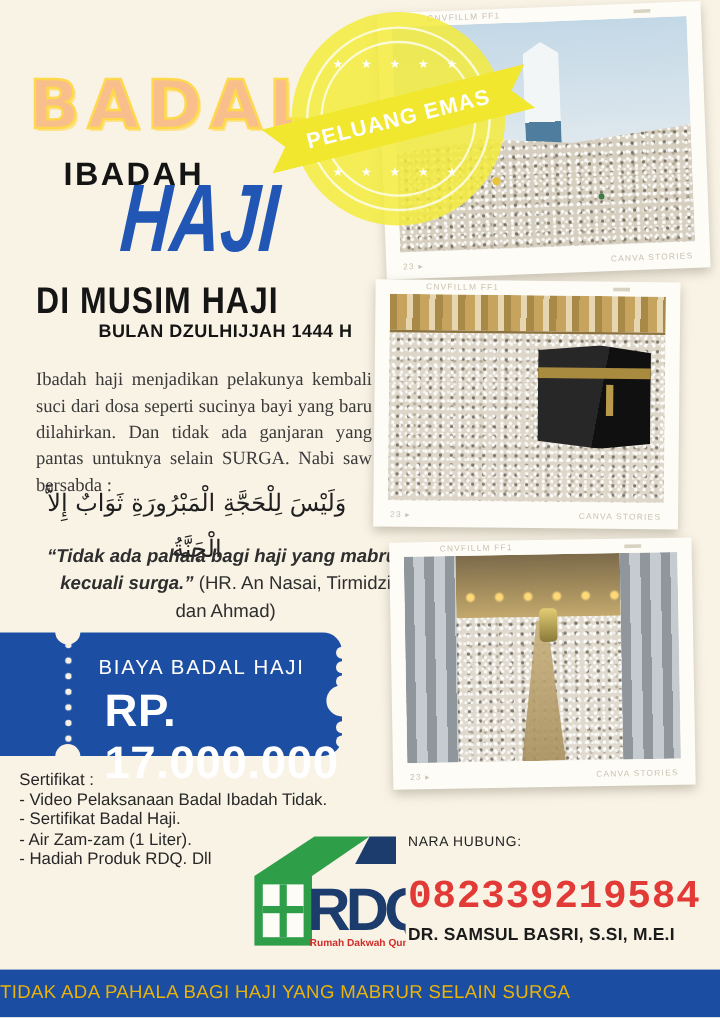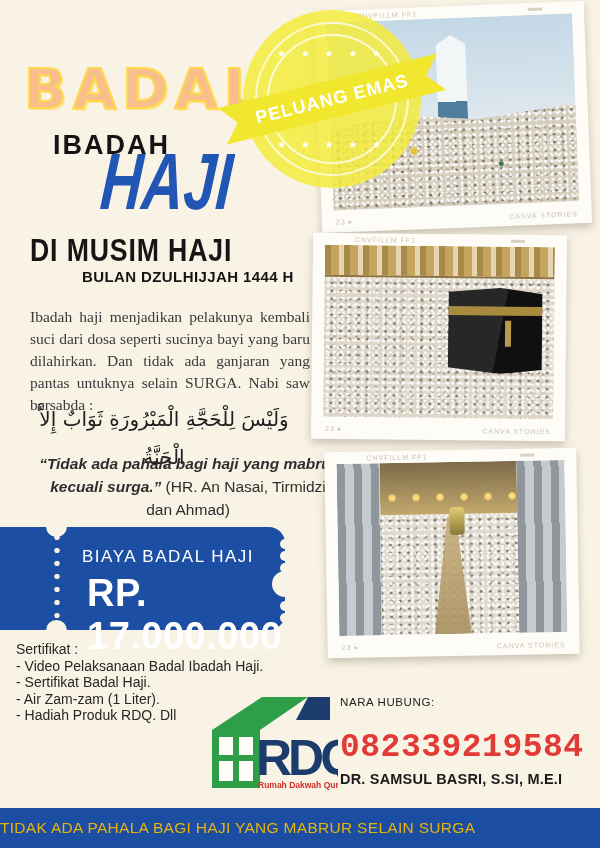--- a/index.html
+++ b/index.html
@@ -213,21 +213,21 @@
     <div class="scallop sc-s" style="top:36px;"></div>
     <div class="scallop sc-s" style="top:74px;"></div>
     <div class="scallop sc-s" style="top:86px;"></div>
     <div class="ticket-label">BIAYA BADAL HAJI</div>
     <div class="ticket-price">RP. 17.000.000</div>
   </div>
 
   <div class="abs fac">
     <div>Sertifikat :</div>
     <ul>
-      <li>- Video Pelaksanaan Badal Ibadah Haji.</li>
+      <li>- Video Pelaksanaan Badal Ibadah Tidak.</li>
       <li>- Sertifikat Badal Haji.</li>
       <li>- Air Zam-zam (1 Liter).</li>
       <li>- Hadiah Produk RDQ. Dll</li>
     </ul>
   </div>
 
   <div class="abs logo">
     <svg width="128" height="102" viewBox="0 0 128 102">
       <polygon points="2,40 52,7 98,7 50,40" fill="#2f9e49"></polygon>
       <polygon points="98,7 120,7 120,30 86,30" fill="#1d3c6e"></polygon>

